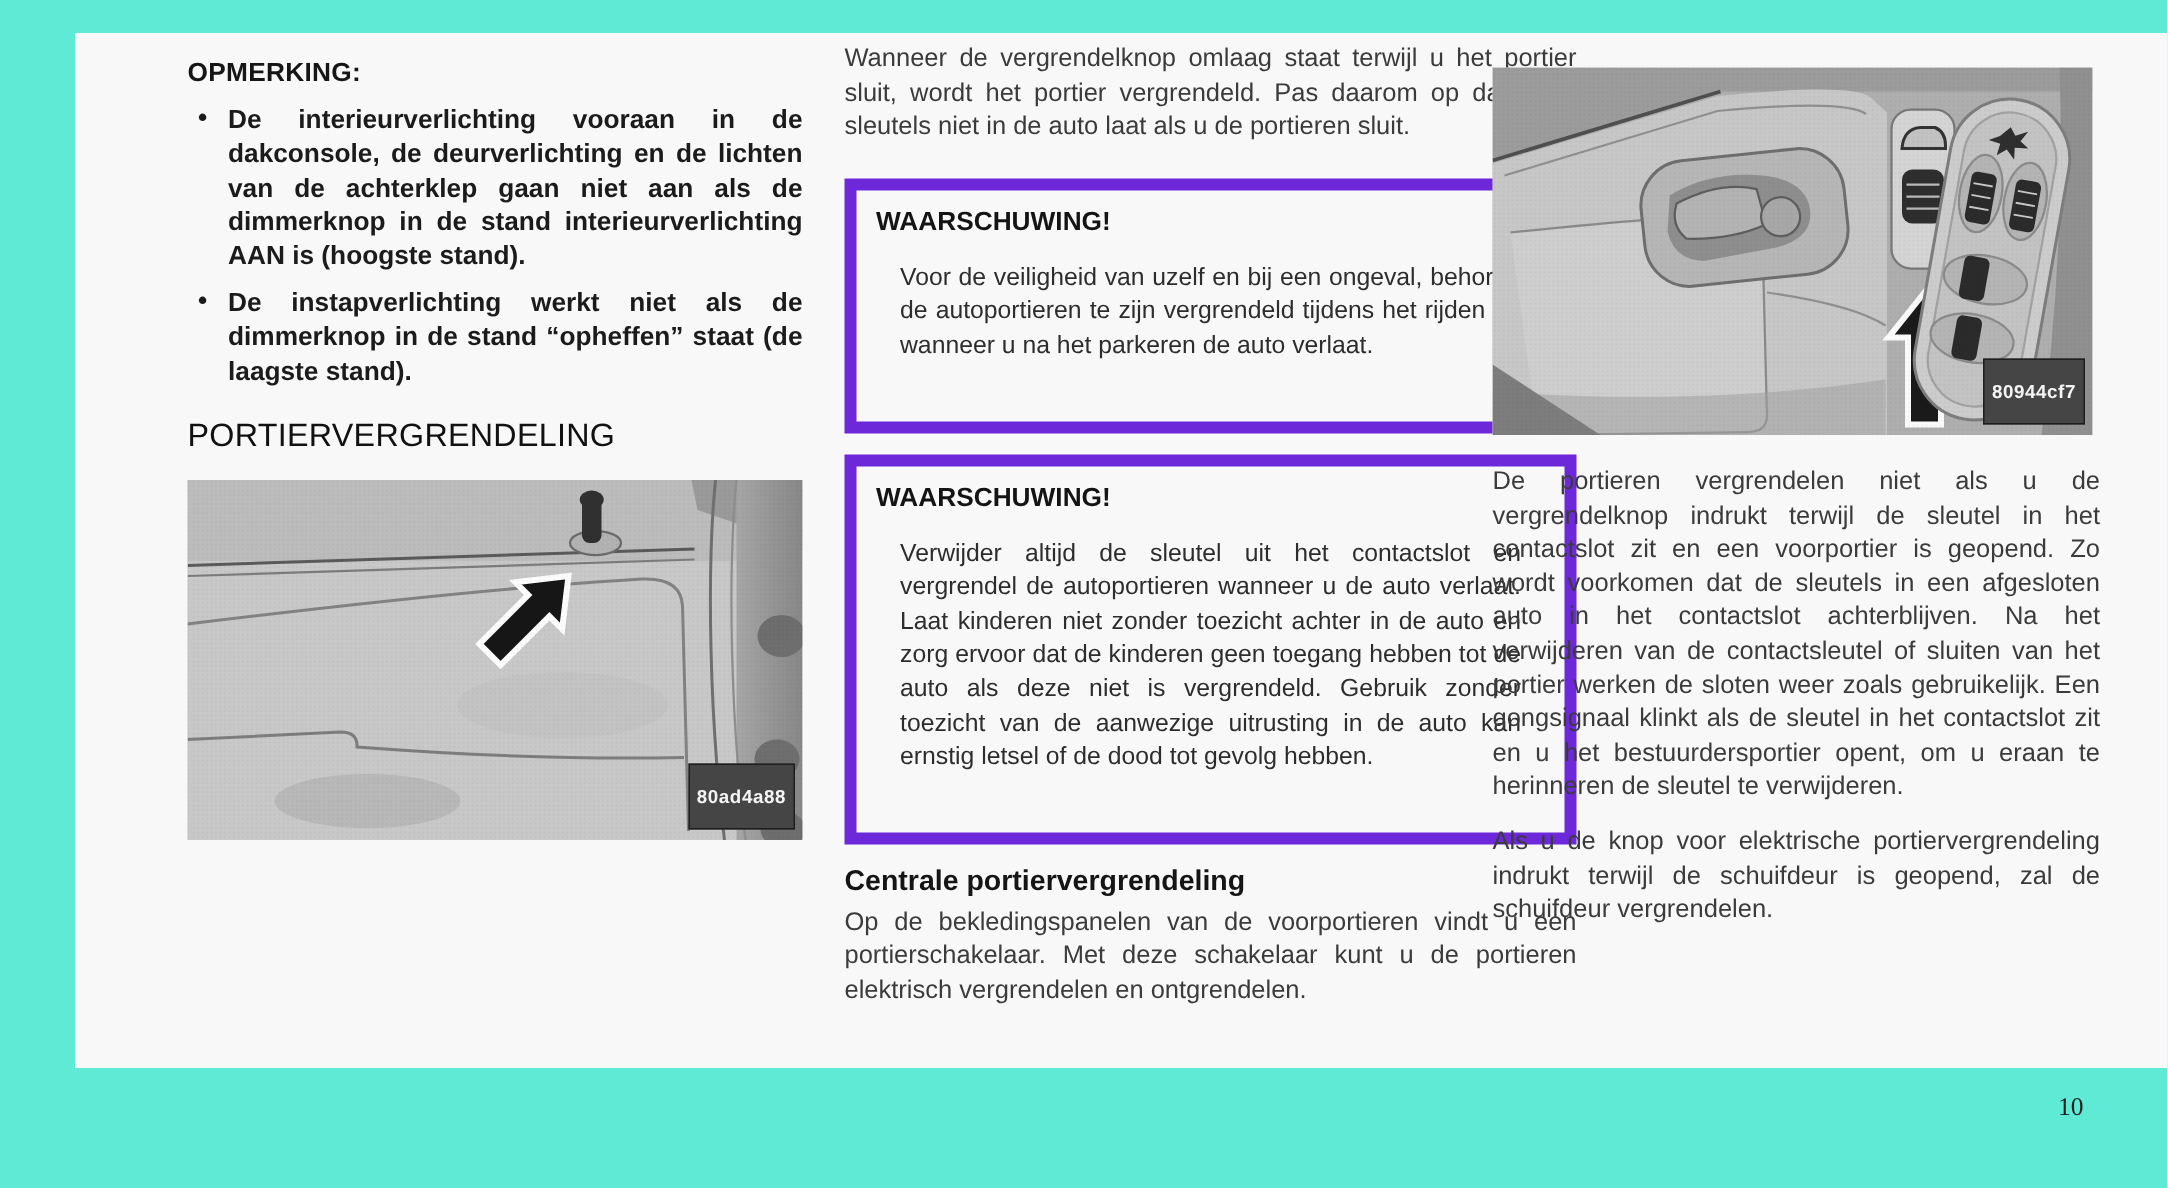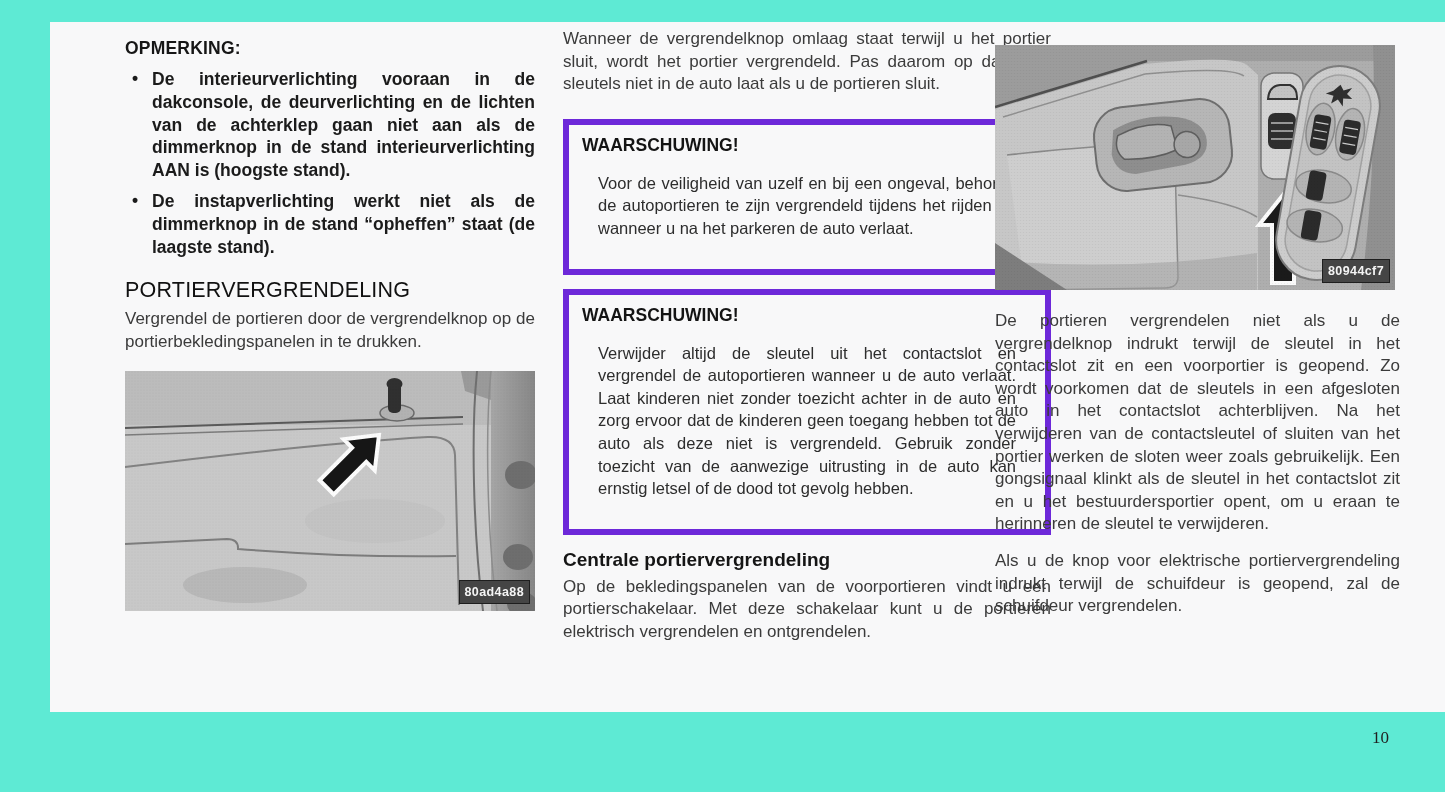--- a/index.html
+++ b/index.html
@@ -32,35 +32,35 @@
   }
   .sub-heading {
     font-size:19px; font-weight:bold; color:#151515; margin:14px 0 0 0;
   }
   .body-para {
     font-size:17px; color:#3b3b3b; line-height:22.6px; margin:5px 0 0 0; text-align:justify;
   }
   .body-para.first { margin-top:0; }
 
   .warn-box {
-    border:6px solid #6d28d9; padding:10px 13px 13px 13px; margin-top:23px; background:transparent;
+    border:8px solid #6d28d9; padding:10px 13px 23px 13px; margin-top:23px; background:transparent;
   }
   .warn-box.second { margin-top:14px; }
   .warn-title { font-size:17.5px; font-weight:bold; color:#141414; margin:0 0 10px 0; }
   .warn-body  { font-size:16.5px; color:#2d2d2d; line-height:22.6px; margin:16px; text-align:justify; }
 
   .figure { position:relative; overflow:hidden; background:#c6c6c6; }
   .figure svg { position:absolute; left:0; top:0; }
   .fig-manual-lock  { width:410px; height:240px; margin-top:17px; }
   .fig-power-lock   { width:400px; height:245px; }
   .fig-label {
     position:absolute; right:5px; bottom:7px;
     background:#454545; color:#f4f4f4;
     font-size:12.5px; font-weight:bold; letter-spacing:0.4px;
-    padding:4px 5px; border:1px solid #1e1e1e;
+    padding:14px 5px; border:1px solid #1e1e1e;
   }
 
   .page-number {
     position:absolute; right:56px; top:728px;
     font-family:"Liberation Serif", serif;
     font-size:17px; color:#1f1f1f;
   }
 </style>
 </head>
 <body>
@@ -74,21 +74,20 @@
     <div class="bullet-item">
       <span class="bullet-dot">•</span>
       <span>De interieurverlichting vooraan in de dakconsole, de deurverlichting en de lichten van de achterklep gaan niet aan als de dimmerknop in de stand interieurverlichting AAN is (hoogste stand).</span>
     </div>
     <div class="bullet-item">
       <span class="bullet-dot">•</span>
       <span>De instapverlichting werkt niet als de dimmerknop in de stand “opheffen” staat (de laagste stand).</span>
     </div>
 
     <h2 class="section-heading">PORTIERVERGRENDELING</h2>
-    <p class="body-para">Vergrendel de portieren door de vergrendelknop op de portierbekledingspanelen in te drukken.</p>
 
     <div class="figure fig-manual-lock">
       <svg width="410" height="240" viewBox="0 0 410 240">
         <defs>
           <linearGradient id="jambL" x1="0" y1="0" x2="1" y2="0">
             <stop offset="0" stop-color="#a6a6a6"></stop>
               <stop offset="1" stop-color="#878787"></stop>
           </linearGradient>
           <pattern id="ht1" width="3" height="3" patternUnits="userSpaceOnUse">
             <circle cx="1" cy="1" r="0.6" fill="#000000" opacity="0.05"></circle>

